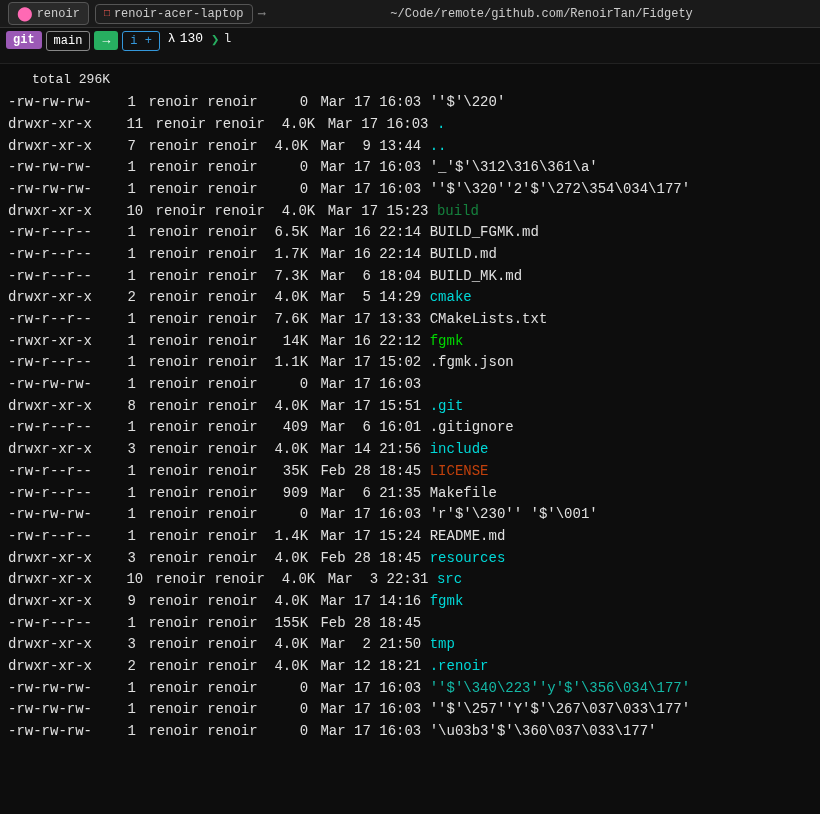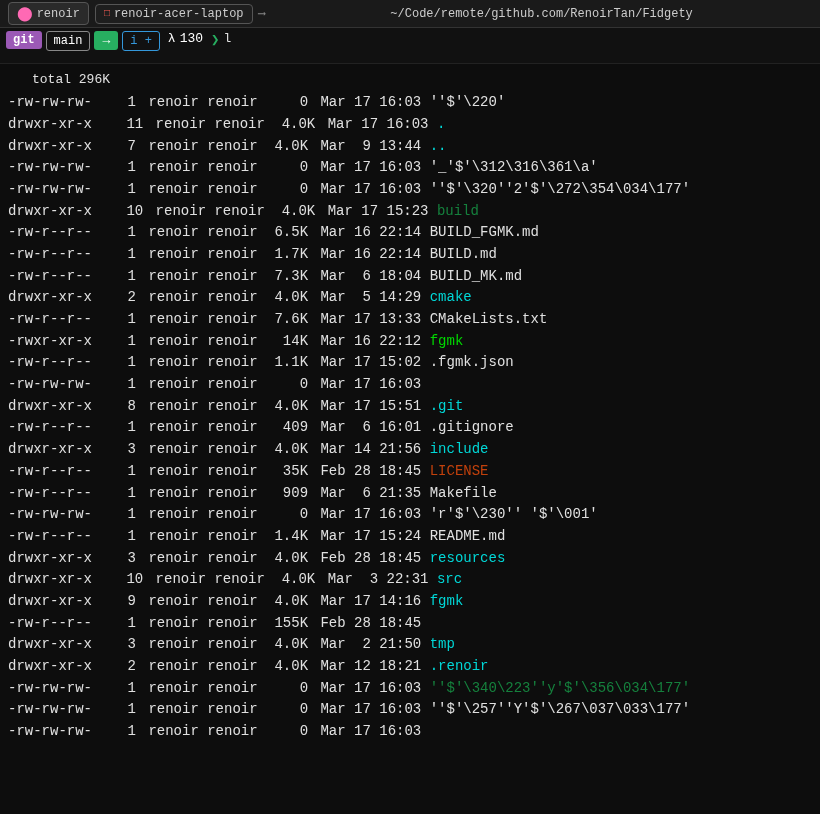--- a/index.html
+++ b/index.html
@@ -161,17 +161,17 @@
       <div class="line"><span class="perm">-rw-r--r--</span><span class="links"> 1</span><span class="owner"> renoir</span><span class="group"> renoir </span><span class="size">  35K</span><span class="date"> Feb 28 18:45 </span><span class="fname" style="color:#c2410c">LICENSE</span></div>
       <div class="line"><span class="perm">-rw-r--r--</span><span class="links"> 1</span><span class="owner"> renoir</span><span class="group"> renoir </span><span class="size">  909</span><span class="date"> Mar  6 21:35 </span><span class="fname" style="color:#e0e0e0">Makefile</span></div>
       <div class="line"><span class="perm">-rw-rw-rw-</span><span class="links"> 1</span><span class="owner"> renoir</span><span class="group"> renoir </span><span class="size">    0</span><span class="date"> Mar 17 16:03 </span><span class="fname" style="color:#e0e0e0">'r'$'\230'' '$'\001'</span></div>
       <div class="line"><span class="perm">-rw-r--r--</span><span class="links"> 1</span><span class="owner"> renoir</span><span class="group"> renoir </span><span class="size"> 1.4K</span><span class="date"> Mar 17 15:24 </span><span class="fname" style="color:#e0e0e0">README.md</span></div>
       <div class="line"><span class="perm">drwxr-xr-x</span><span class="links"> 3</span><span class="owner"> renoir</span><span class="group"> renoir </span><span class="size"> 4.0K</span><span class="date"> Feb 28 18:45 </span><span class="fname" style="color:#00d7d7">resources</span></div>
       <div class="line"><span class="perm">drwxr-xr-x</span><span class="links"> 10</span><span class="owner"> renoir</span><span class="group"> renoir </span><span class="size"> 4.0K</span><span class="date"> Mar  3 22:31 </span><span class="fname" style="color:#00d7d7">src</span></div>
       <div class="line"><span class="perm">drwxr-xr-x</span><span class="links"> 9</span><span class="owner"> renoir</span><span class="group"> renoir </span><span class="size"> 4.0K</span><span class="date"> Mar 17 14:16 </span><span class="fname" style="color:#00d7d7">fgmk</span></div>
       <div class="line"><span class="perm">-rw-r--r--</span><span class="links"> 1</span><span class="owner"> renoir</span><span class="group"> renoir </span><span class="size"> 155K</span><span class="date"> Feb 28 18:45 </span></div>
       <div class="line"><span class="perm">drwxr-xr-x</span><span class="links"> 3</span><span class="owner"> renoir</span><span class="group"> renoir </span><span class="size"> 4.0K</span><span class="date"> Mar  2 21:50 </span><span class="fname" style="color:#00d7d7">tmp</span></div>
       <div class="line"><span class="perm">drwxr-xr-x</span><span class="links"> 2</span><span class="owner"> renoir</span><span class="group"> renoir </span><span class="size"> 4.0K</span><span class="date"> Mar 12 18:21 </span><span class="fname" style="color:#00d7d7">.renoir</span></div>
-      <div class="line"><span class="perm">-rw-rw-rw-</span><span class="links"> 1</span><span class="owner"> renoir</span><span class="group"> renoir </span><span class="size">    0</span><span class="date"> Mar 17 16:03 </span><span class="fname" style="color:#15803d">''$'\340\223''y'$'\356\034\177'</span></div>
+      <div class="line"><span class="perm">-rw-rw-rw-</span><span class="links"> 1</span><span class="owner"> renoir</span><span class="group"> renoir </span><span class="size">    0</span><span class="date"> Mar 17 16:03 </span><span class="fname" style="color:#14b8a6">''$'\340\223''y'$'\356\034\177'</span></div>
       <div class="line"><span class="perm">-rw-rw-rw-</span><span class="links"> 1</span><span class="owner"> renoir</span><span class="group"> renoir </span><span class="size">    0</span><span class="date"> Mar 17 16:03 </span><span class="fname" style="color:#e0e0e0">''$'\257''Y'$'\267\037\033\177'</span></div>
-      <div class="line"><span class="perm">-rw-rw-rw-</span><span class="links"> 1</span><span class="owner"> renoir</span><span class="group"> renoir </span><span class="size">    0</span><span class="date"> Mar 17 16:03 </span></div>
+      <div class="line"><span class="perm">-rw-rw-rw-</span><span class="links"> 1</span><span class="owner"> renoir</span><span class="group"> renoir </span><span class="size">    0</span><span class="date"> Mar 17 16:03 </span><span class="fname" style="color:#e0e0e0">'\u03b3'$'\360\037\033\177'</span></div>
     </div>
 </div>
 
 </body></html>

